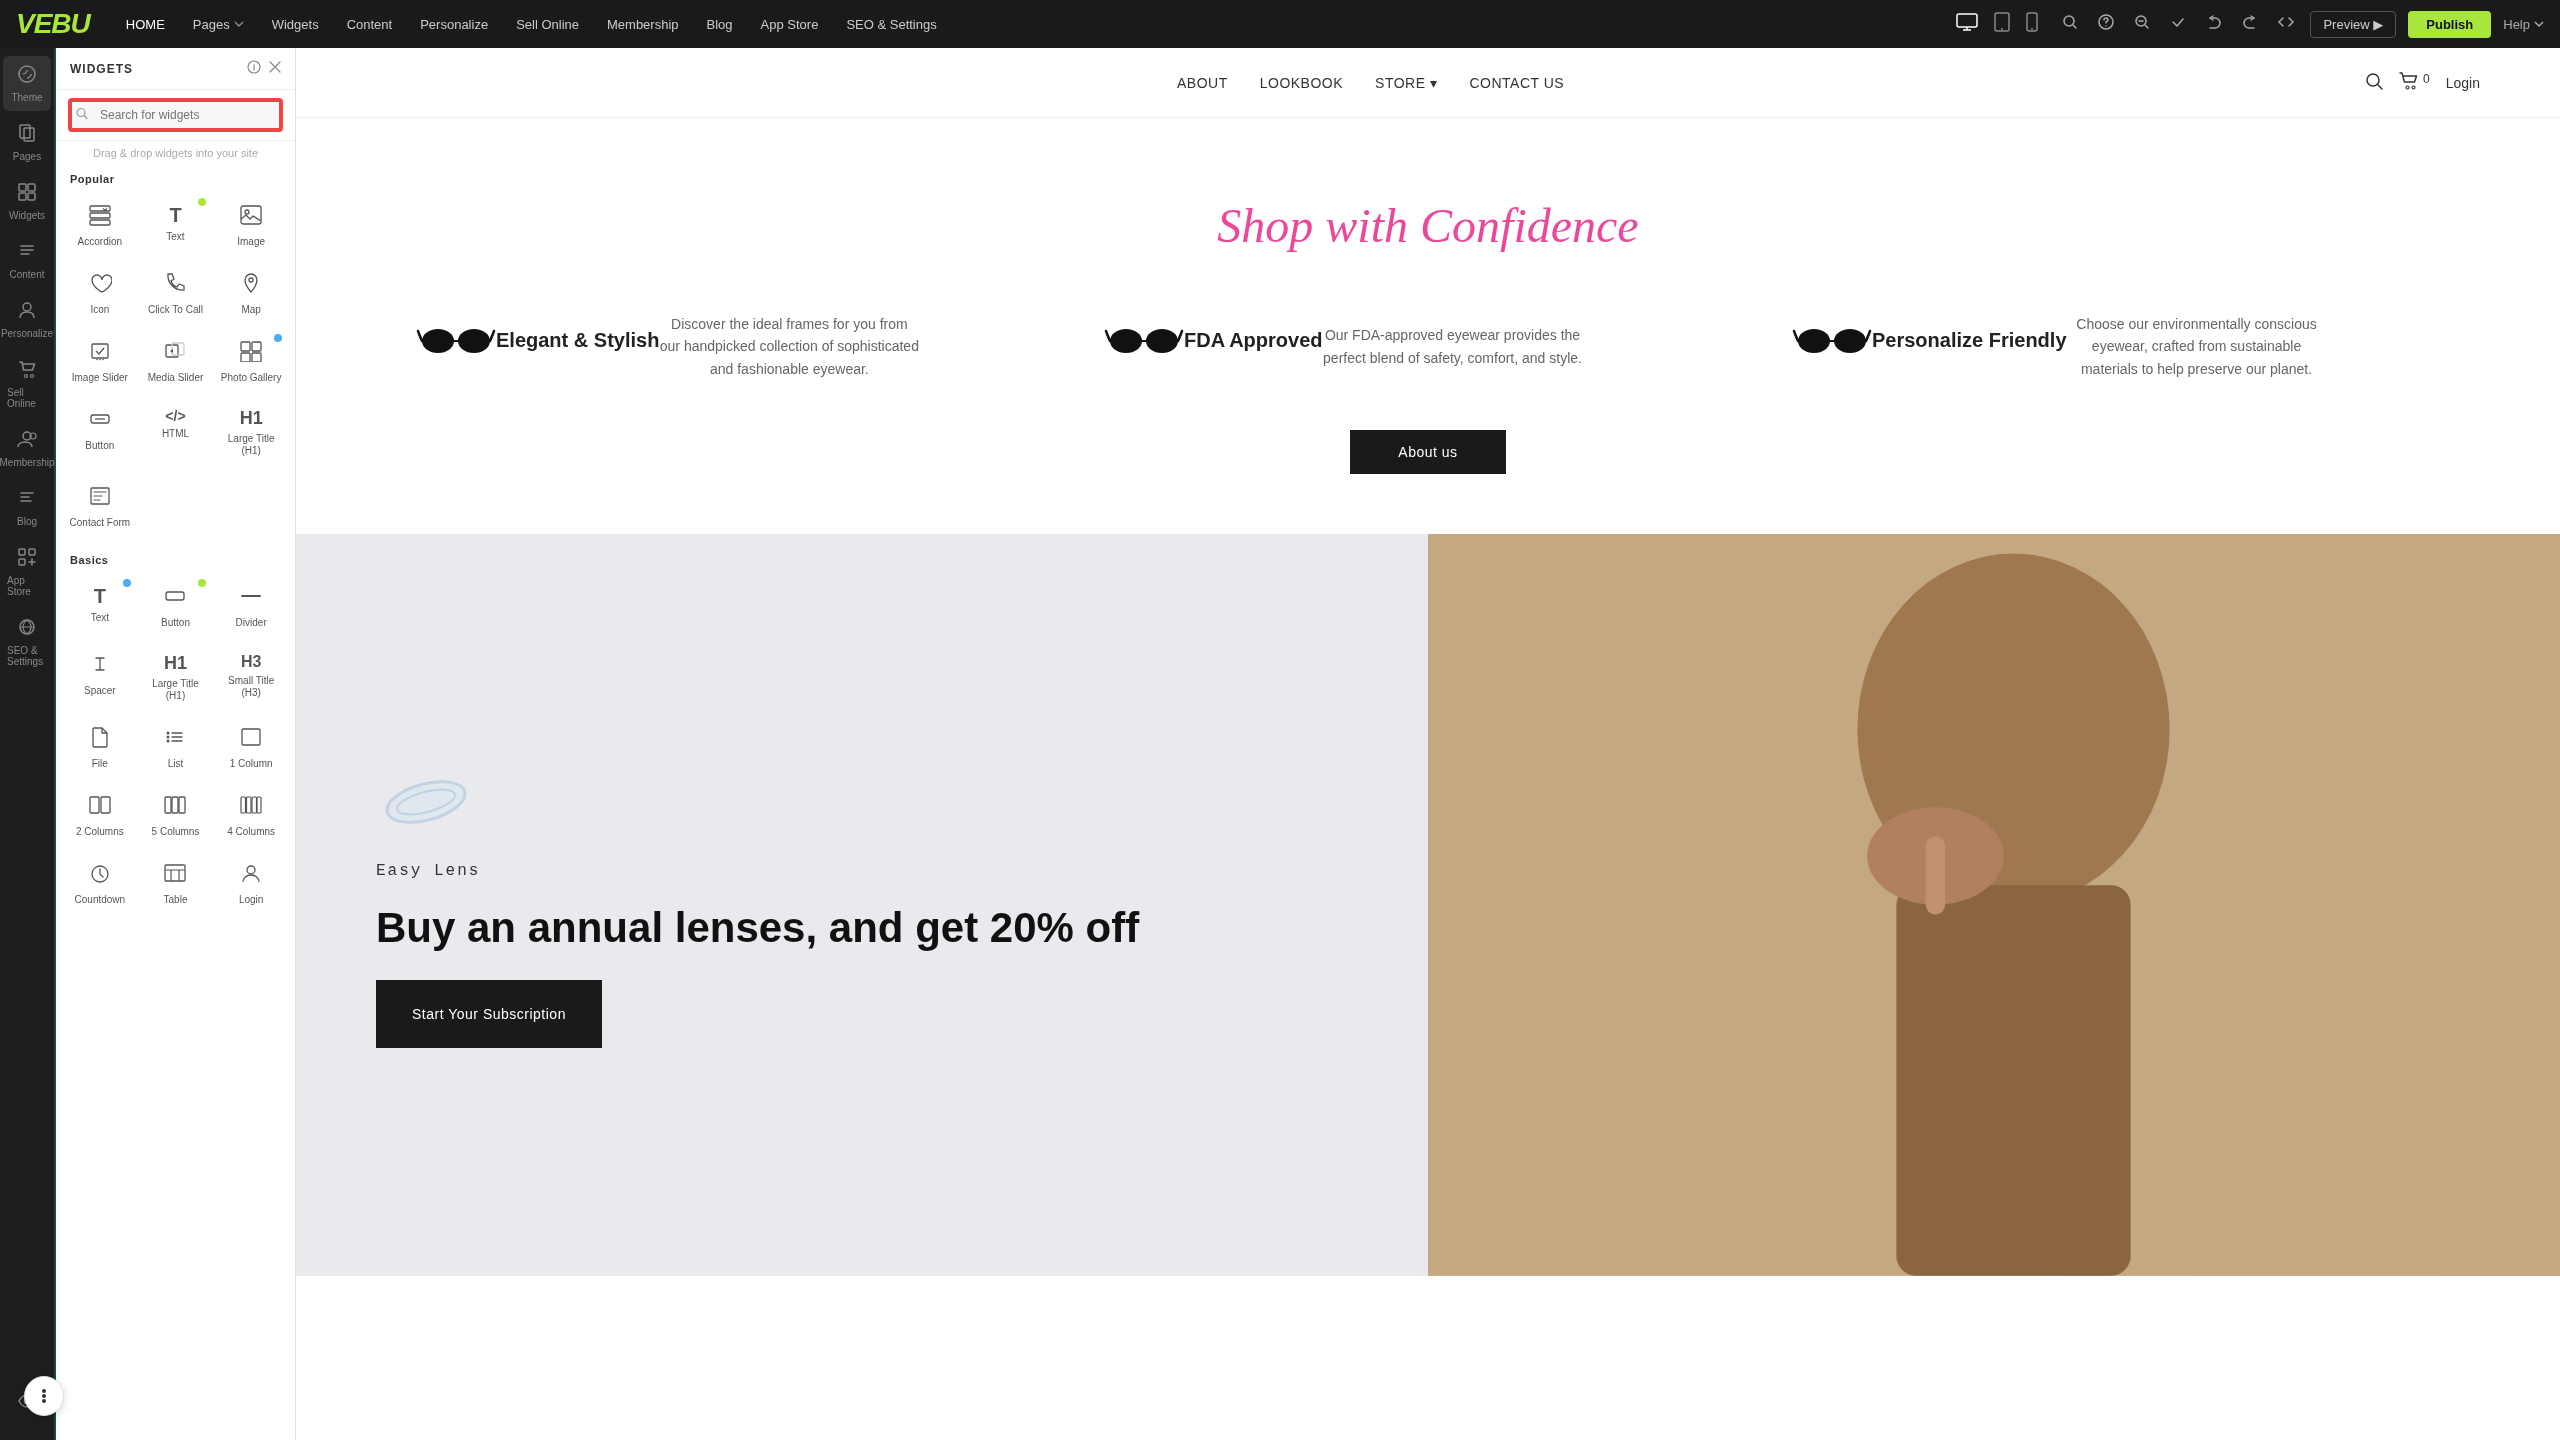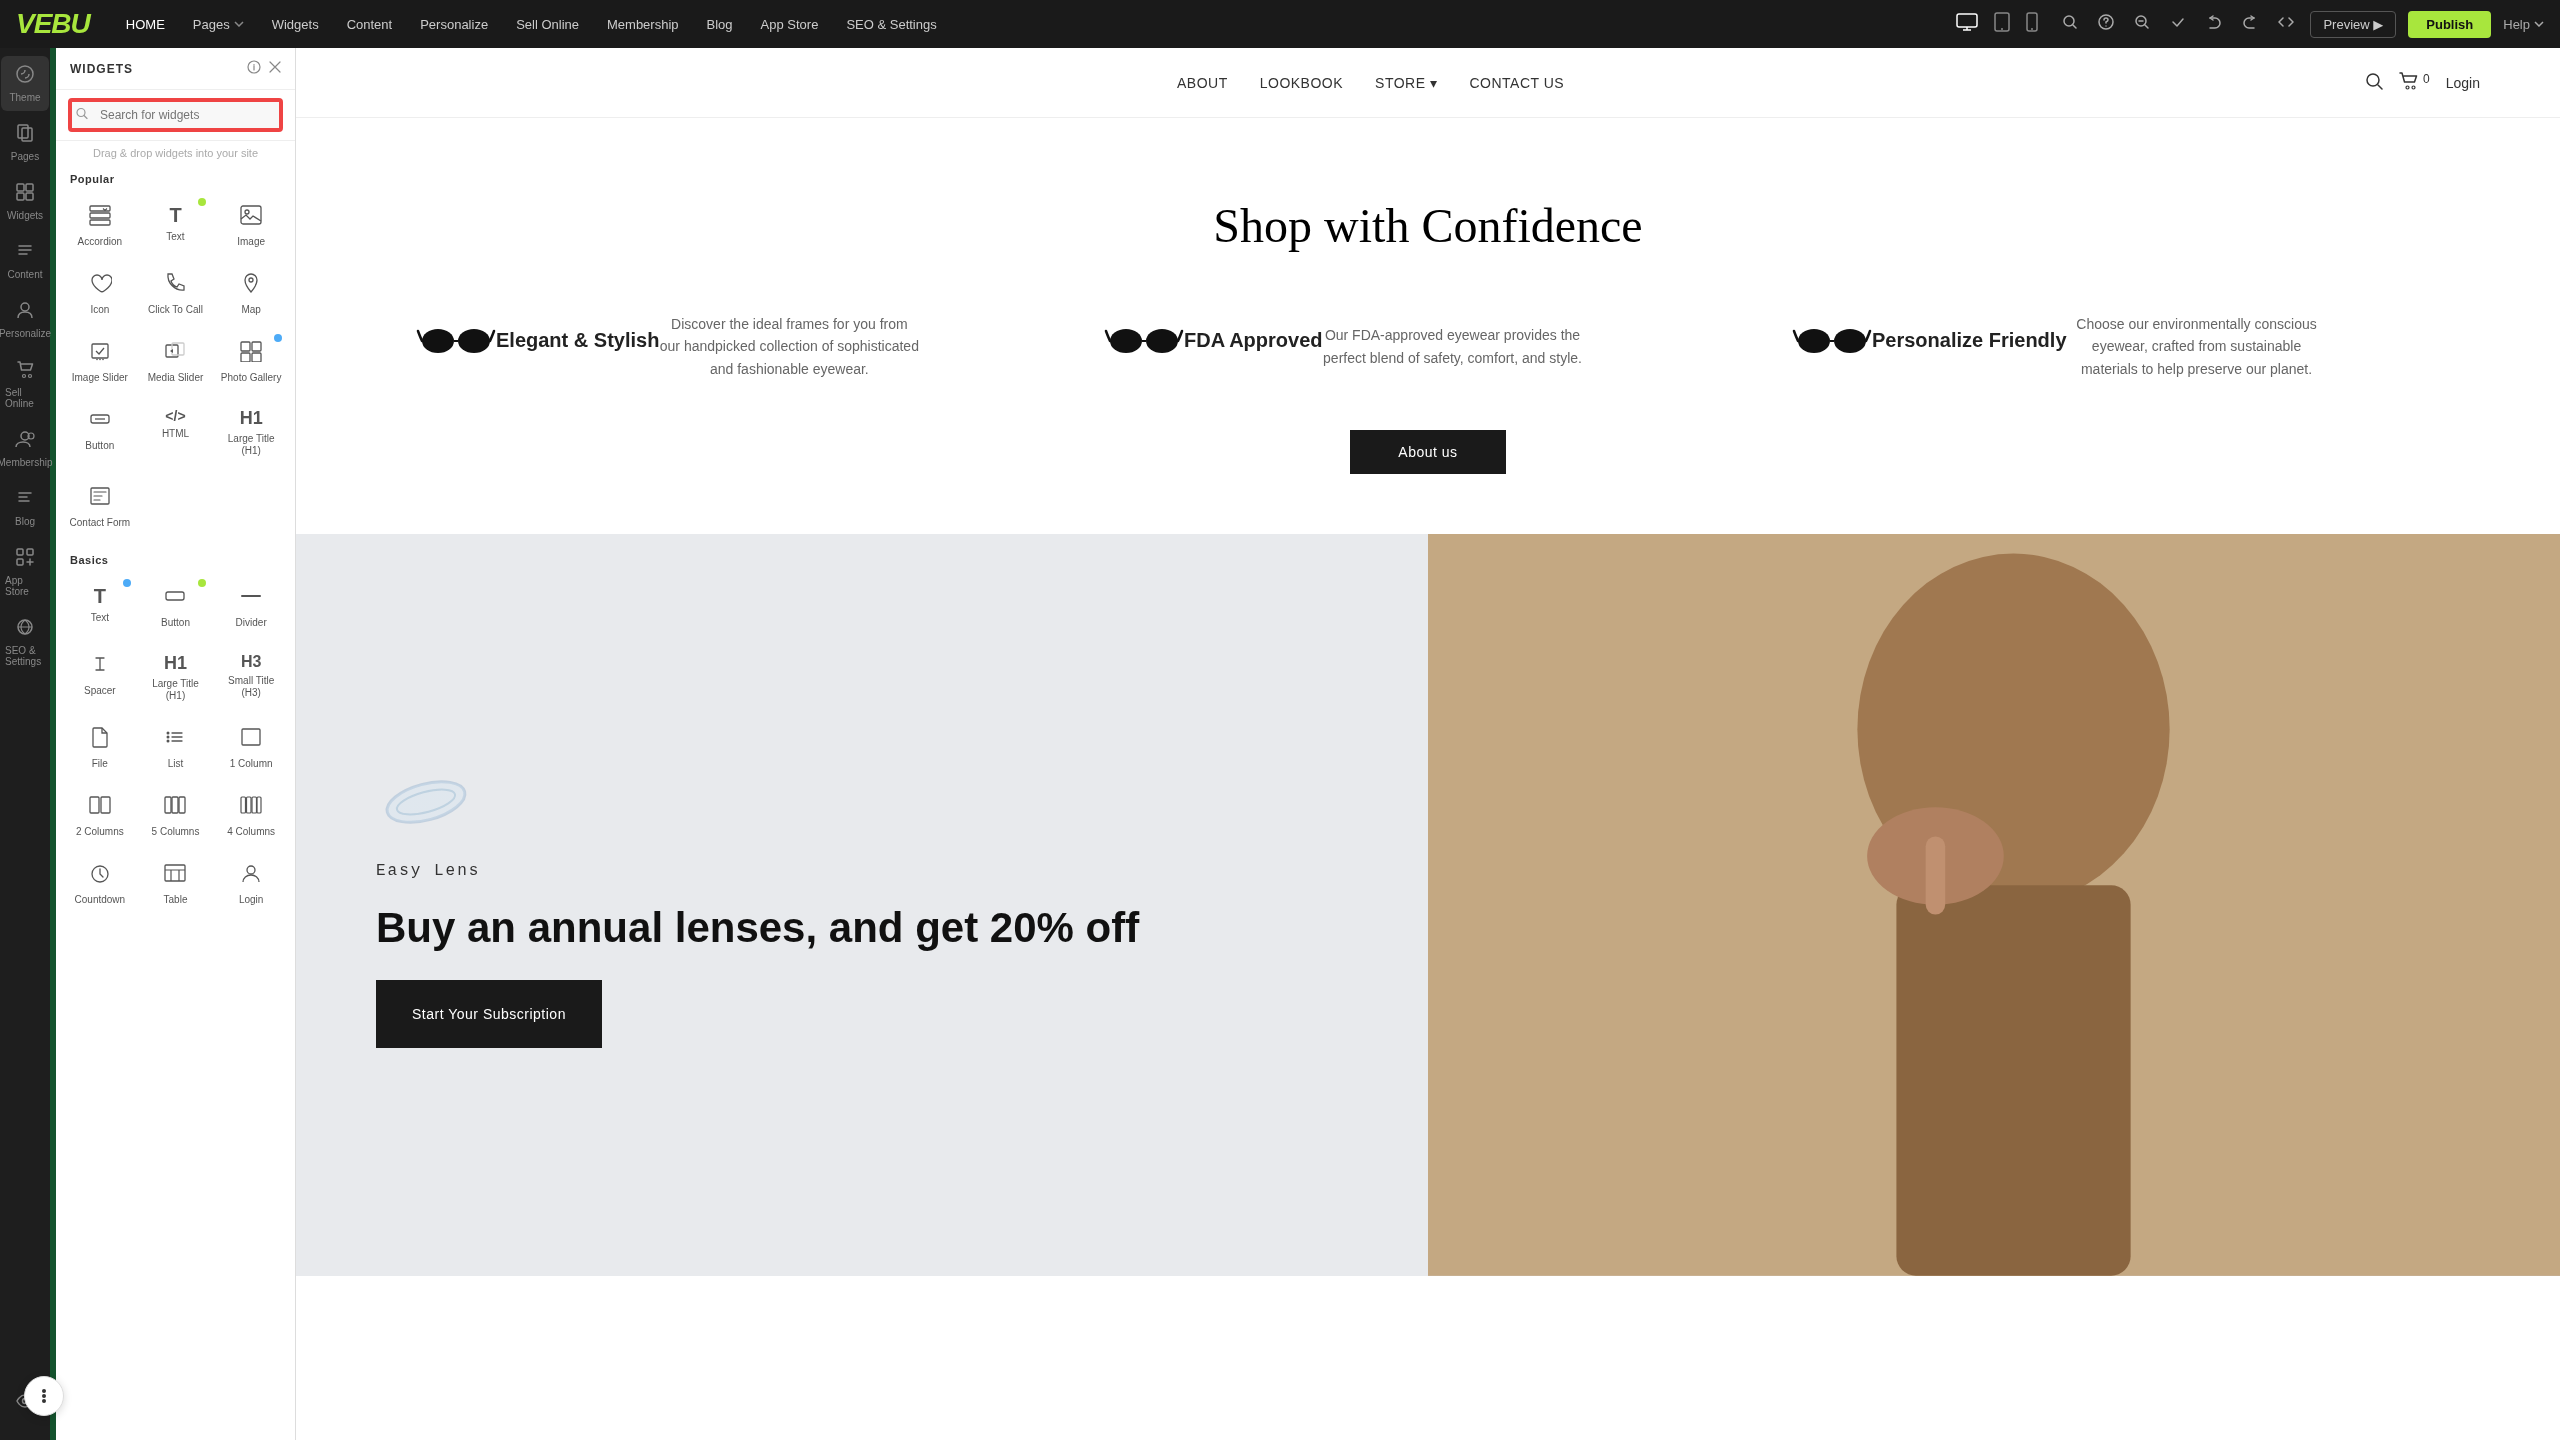--- a/index.html
+++ b/index.html
@@ -92,21 +92,21 @@
     .main-layout {
       display: flex;
       flex: 1;
       height: calc(1440px - 48px);
     }
 
     
     .sidebar-icons {
       width: 56px;
       background: #1e1e1e;
-      border-right: 6px solid #14532d;
+      border-right: 2px solid #14532d;
       display: flex;
       flex-direction: column;
       align-items: center;
       padding-top: 8px;
       gap: 4px;
       flex-shrink: 0;
     }
     .sidebar-icon-item {
       width: 48px;
       display: flex;
@@ -278,22 +278,23 @@
 
     
     .section-confidence {
       padding: 80px 120px 60px;
       text-align: center;
       background: #fff;
     }
     .section-confidence h2 {
       font-size: 48px;
       font-weight: 300;
-      color: #000000;
+      color: #ec4899;
       margin-bottom: 60px;
+      font-style: italic;
       font-family: Georgia, serif;
     }
     .confidence-cols {
       display: grid;
       grid-template-columns: repeat(3, 1fr);
       gap: 40px;
       margin-bottom: 50px;
     }
     .confidence-col {
       display: flex;

